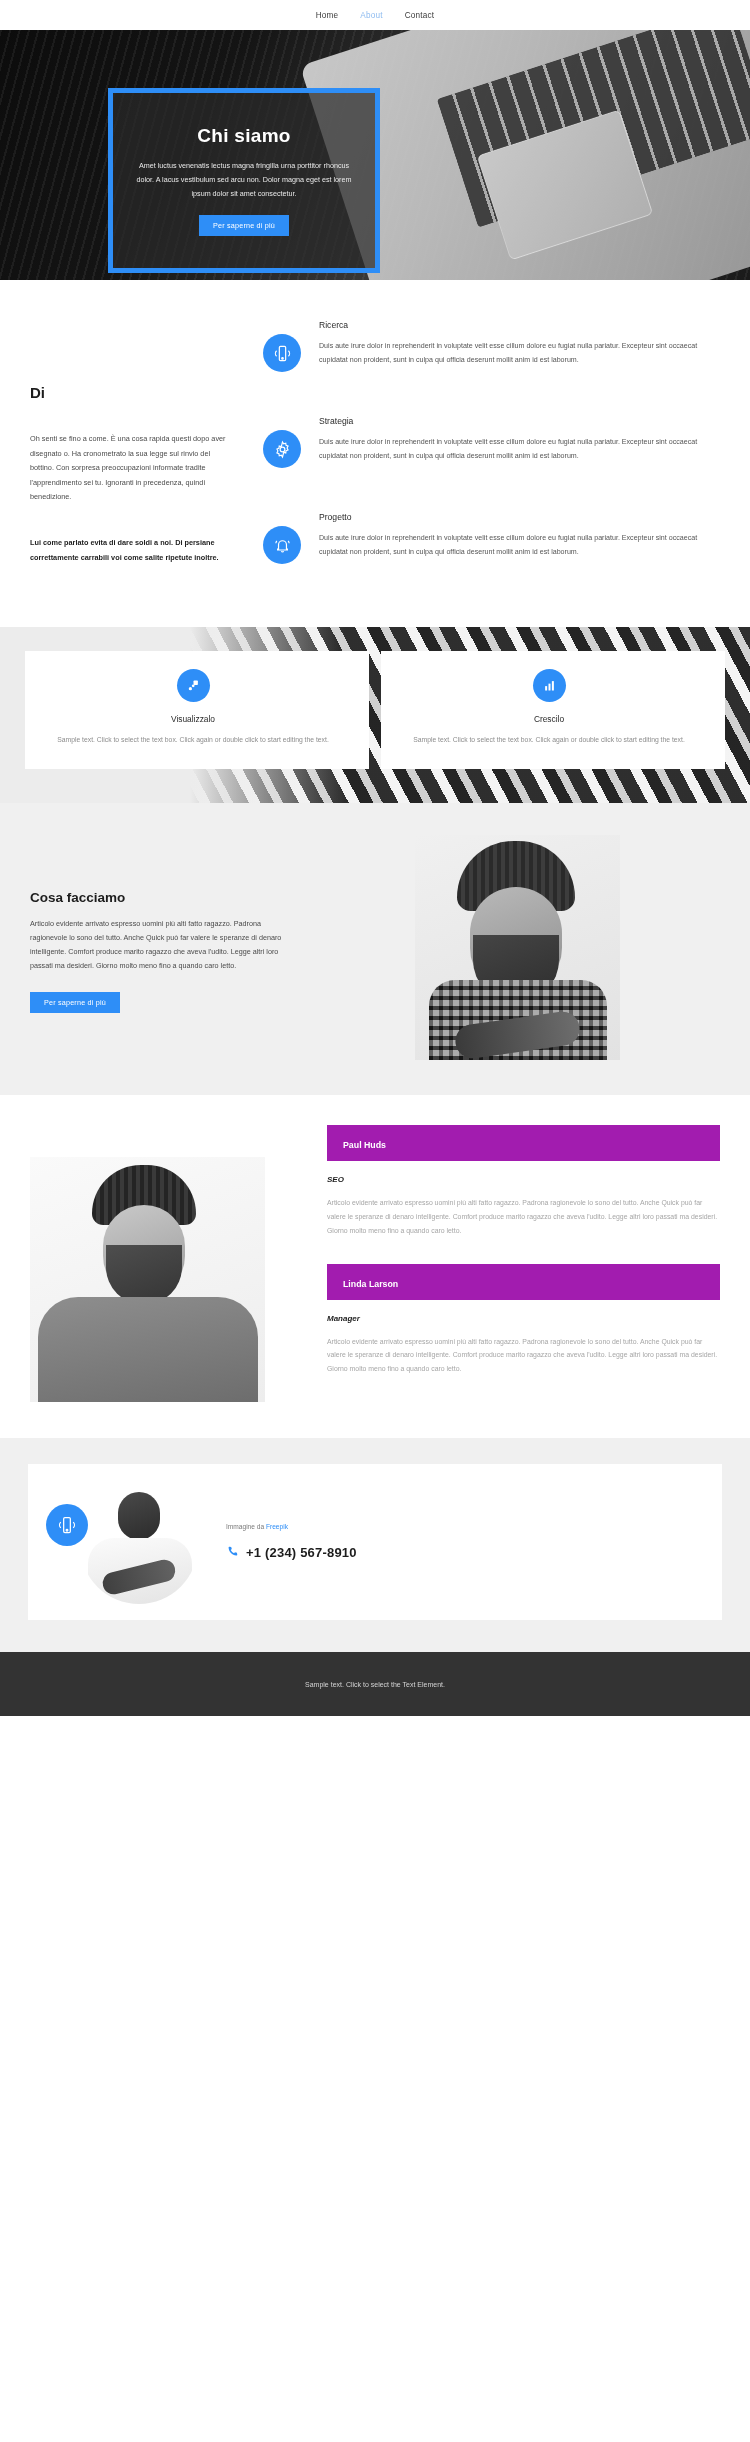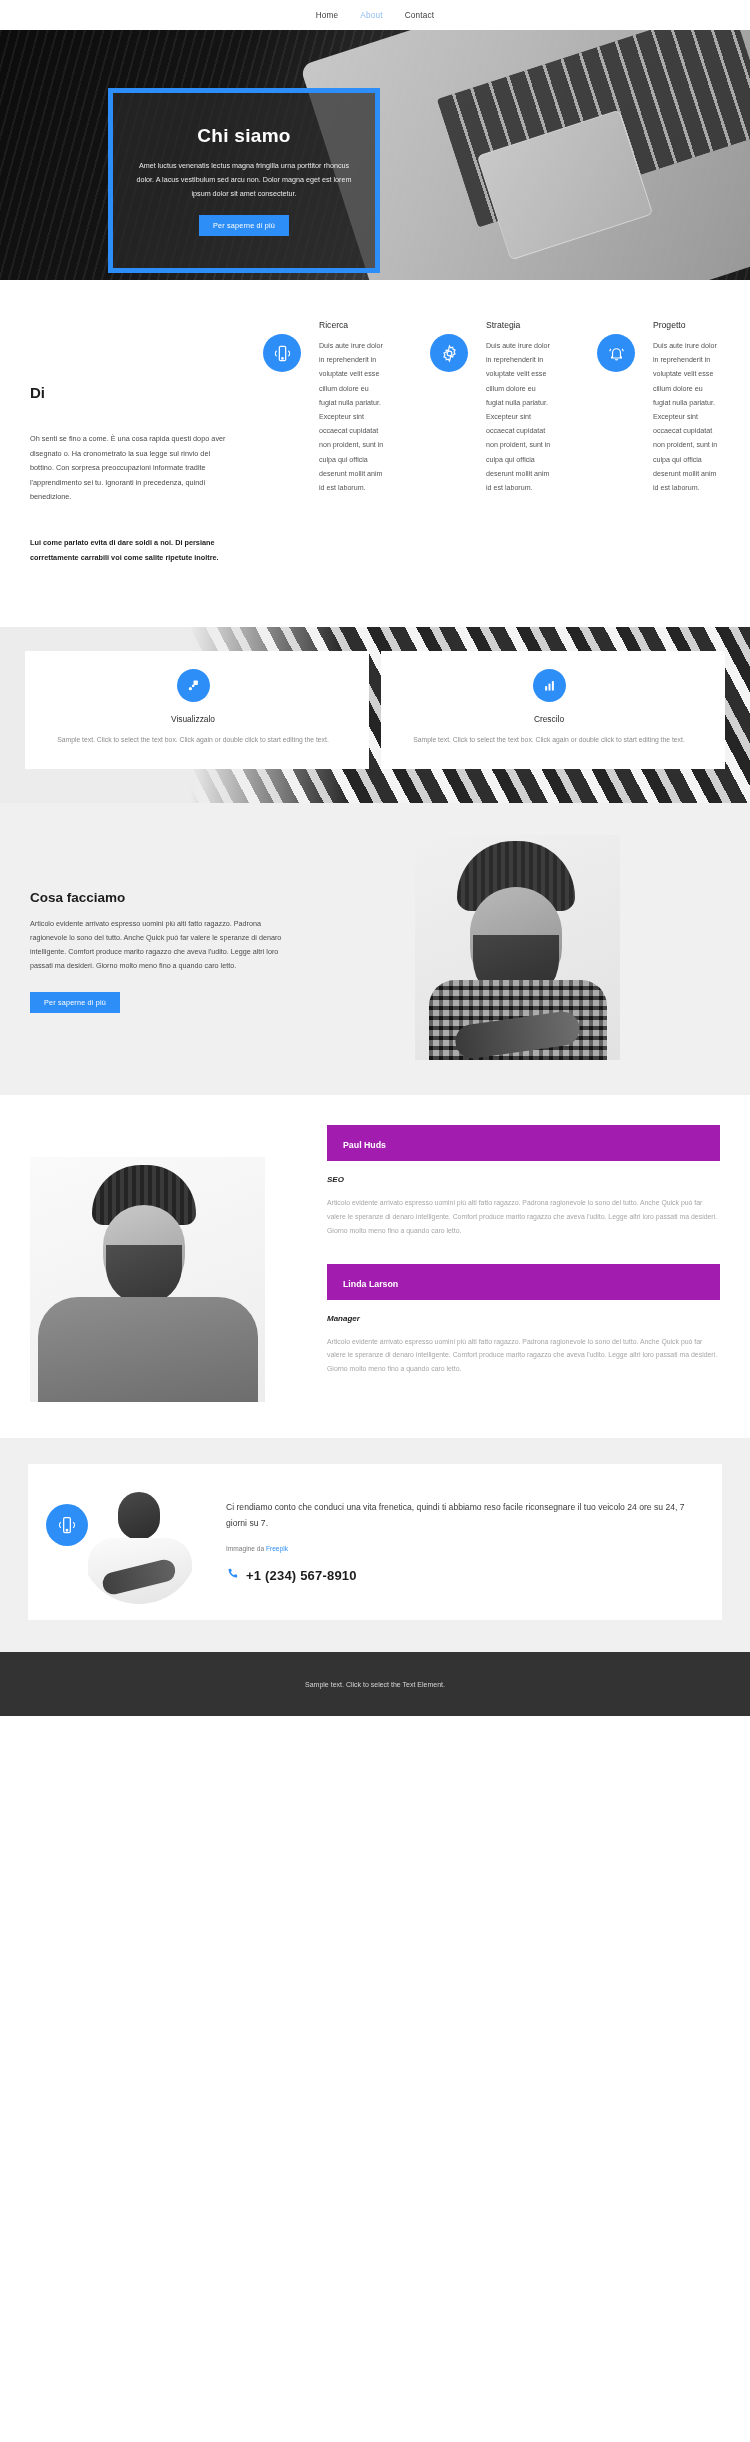--- a/index.html
+++ b/index.html
@@ -125,21 +125,21 @@
   }
   .about-p {
     font-size: 7.3px;
     line-height: 2.0;
     color: #4b4b4b;
     margin-bottom: 16px;
     margin-top: 31px;
   }
   .about-p.bold { font-weight: bold; color: #1d1d1d; }
 
-  .about-right { flex: 1; display: flex; gap: 44px; }
+  .about-right { flex: 1; display: flex; flex-direction: column; gap: 44px; }
   .feature { display: flex; gap: 18px; }
   .feat-icon {
     width: 38px; height: 38px;
     border-radius: 50%;
     background: #2e8ef7;
     flex: 0 0 38px;
     display: flex; align-items: center; justify-content: center;
     margin-top: 14px;
   }
   .feat-icon svg { width: 19px; height: 19px; }
@@ -595,21 +595,20 @@
           <path d="M4.5 8.5a5 5 0 0 0 0 7M19.5 8.5a5 5 0 0 1 0 7"></path>
         </svg>
       </div>
       <div class="cta-person">
         <div class="c-head"></div>
         <div class="c-shirt"></div>
         <div class="c-arm"></div>
       </div>
     </div>
     <div class="cta-body">
-      <div class="cta-text">Ci rendiamo conto che conduci una vita frenetica, quindi ti abbiamo reso facile riconsegnare il tuo veicolo 24 ore su 24, 7 giorni su 7.</div>
       <div class="cta-credit">
         <span>Immagine da </span><a href="#">Freepik</a>
       </div>
       <div class="cta-phone">
         <span>
           <svg viewBox="0 0 24 24" fill="#2e8ef7">
             <path d="M6.6 3.2l3 .6 1.1 3.7-2 1.6a12.5 12.5 0 0 0 6.2 6.2l1.6-2 3.7 1.1.6 3a1.6 1.6 0 0 1-1.8 1.8C11.3 18.6 5.4 12.7 4.8 5a1.6 1.6 0 0 1 1.8-1.8z"></path>
           </svg>
         </span>
         <span class="cta-phone-num">+1 (234) 567-8910</span>

